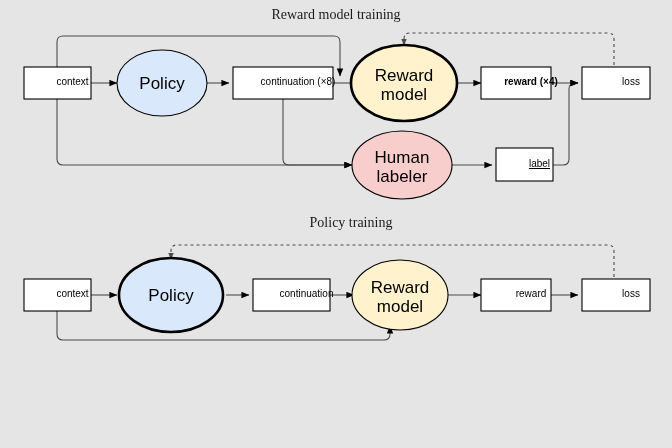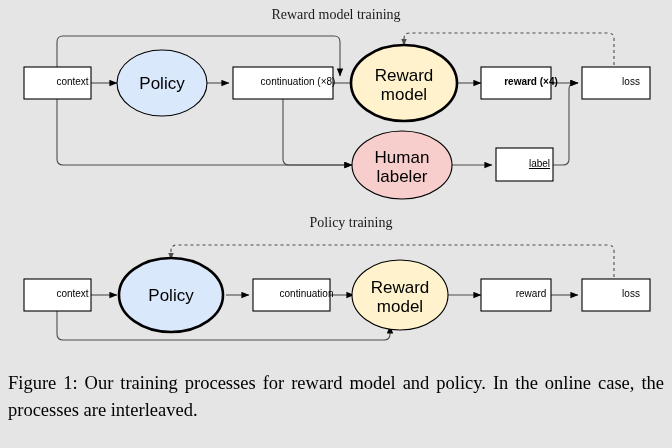--- a/index.html
+++ b/index.html
@@ -152,15 +152,14 @@
   <div class="node-label lbl-box" style="left:496px; top:158px; width:57px;text-decoration:underline;">label</div>
 
   <div class="node-label lbl-box" style="left:24px; top:288px; width:67px;">context</div>
   <div class="node-label lbl-ellipse" style="left:126px; top:286px; width:90px;">Policy</div>
   <div class="node-label lbl-box" style="left:253px; top:288px; width:77px;">continuation</div>
   <div class="node-label lbl-ellipse" style="left:348px; top:278px; width:104px;">Reward
 model</div>
   <div class="node-label lbl-box" style="left:481px; top:288px; width:70px;">reward</div>
   <div class="node-label lbl-box" style="left:582px; top:288px; width:68px;">loss</div>
 
-  <div id="caption">Figure 1:  Our training processes for reward model and policy. In the online case, the processes are interleaved.</div>
 
 </div>
 
 </body></html>

